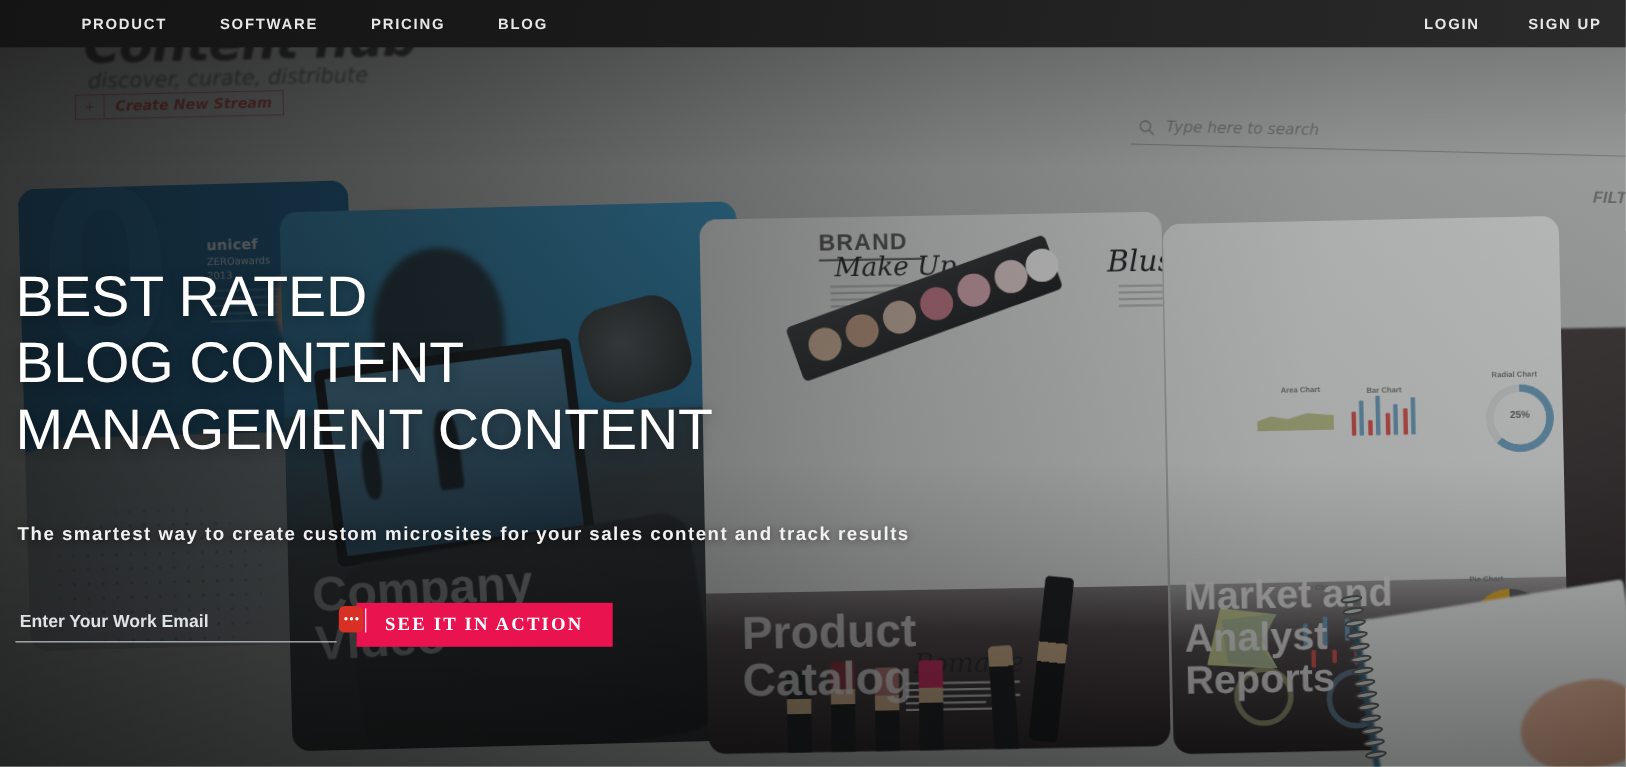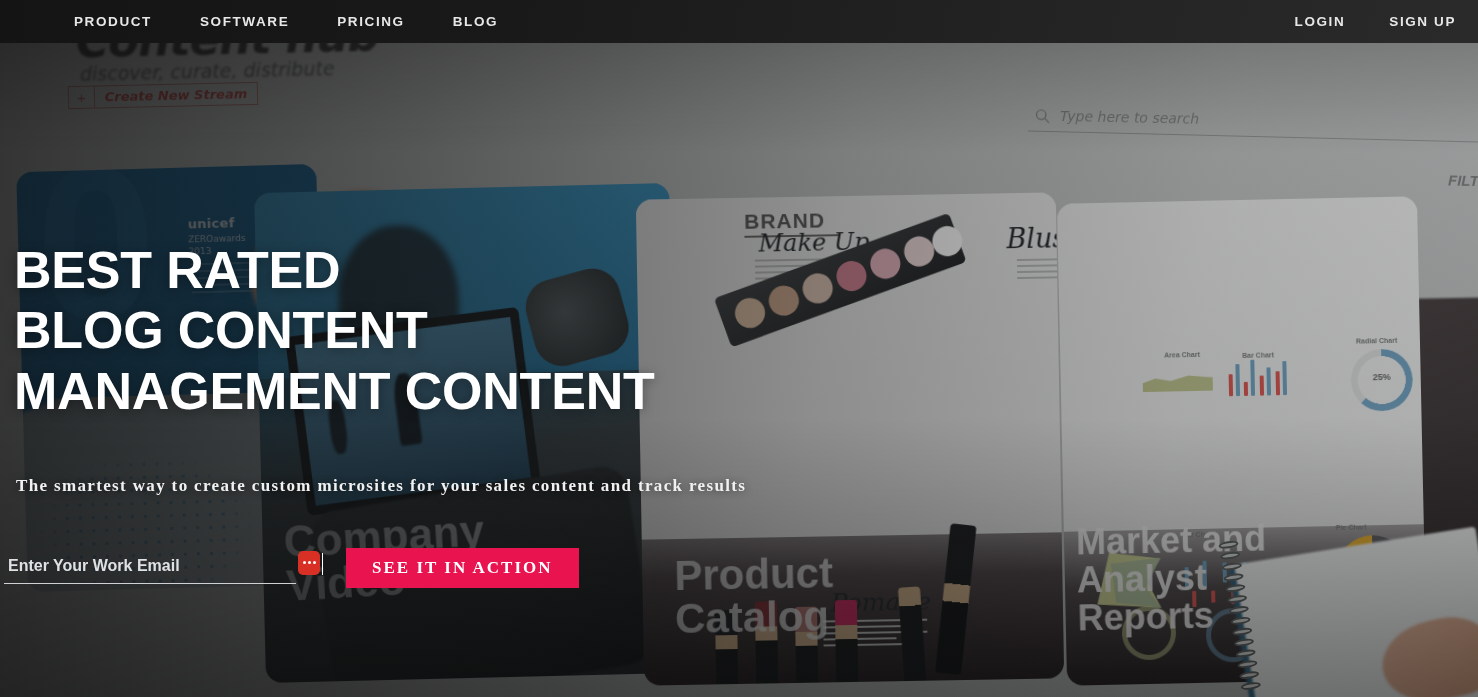--- a/index.html
+++ b/index.html
@@ -199,48 +199,48 @@
   .right a{ color:#e7e7e7; font-size:13.5px; font-weight:bold; letter-spacing:1.6px;
     text-decoration:none; padding:0 22px; white-space:nowrap;text-align:center; }
   .demo{ background:#E8134F; color:#fff !important; font-size:13px; font-weight:bold;
     letter-spacing:1.5px; padding:10px 18px !important; margin-left:14px; margin-right:32px;
     white-space:nowrap; }
 
   
   .hero{ position:absolute; left:0; top:0; width:1478px; height:697px; z-index:30; }
   .headline{
     position:absolute; left:14px; top:240px; width:900px;
-    color:#fff; font-size:52px; font-weight:bold; line-height:1.16;
+    color:#fff; font-size:52px; font-weight:normal; line-height:1.16;
     letter-spacing:-.2px; text-shadow:0 2px 12px rgba(0,0,0,.35);
   }
   .headline span{ display:block; }
   .subhead{
     position:absolute; left:16px; top:476px;
     color:#f1f1f1; font-size:17px; font-weight:bold; letter-spacing:1.35px;
-    font-family:Liberation Serif, serif; text-shadow:0 1px 8px rgba(0,0,0,.45);
+    font-family:Liberation Sans, sans-serif; text-shadow:0 1px 8px rgba(0,0,0,.45);
     white-space:nowrap;
   }
 
-  .form{ position:absolute; left:4px; top:548px; display:flex; align-items:center; }
+  .form{ position:absolute; left:14px; top:548px; display:flex; align-items:center; }
   .emailwrap{ position:relative; width:292px; }
   .emailwrap input{
     width:292px; background:transparent; border:0; border-bottom:1px solid #cfd2d4;
     color:#fff; font-size:16px; font-weight:bold; padding:4px 0 8px 4px; outline:none;
     font-family:"Liberation Sans", sans-serif;
   }
   .emailwrap input::placeholder{ color:#dfe2e4; font-weight:bold; opacity:1; }
   .pwicon{
     position:absolute; right:-24px; top:-2px; width:22px; height:24px; border-radius:5px;
     background:#d93025; display:flex; align-items:center; justify-content:center; gap:2px;
   }
   .pwicon i{ width:3px; height:3px; border-radius:50%; background:#fff; display:block; }
   .caret{ position:absolute; right:-27px; top:0px; width:1.5px; height:22px; background:#fff; }
 
   .cta{
-    margin-left:50px; background:#E8134F; color:#fff; border:0;
+    margin-left:18px; background:#E8134F; color:#fff; border:0;
     font-family:"Liberation Serif", serif; font-size:17px; font-weight:bold;
     letter-spacing:2px; padding:10px 26px; cursor:pointer; white-space:nowrap;
   }
 </style>
 </head>
 <body>
 
 <div id="page">
 
   <div class="bg">

